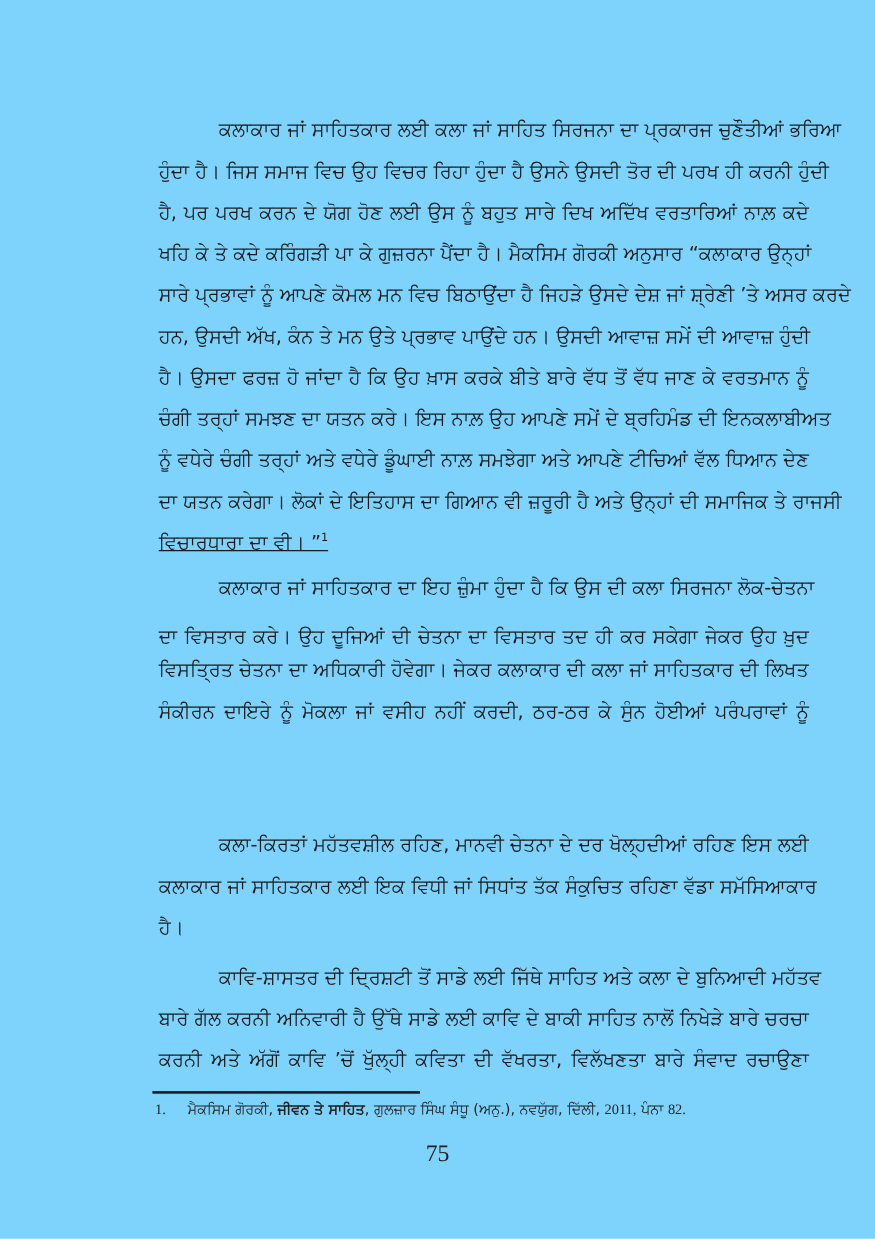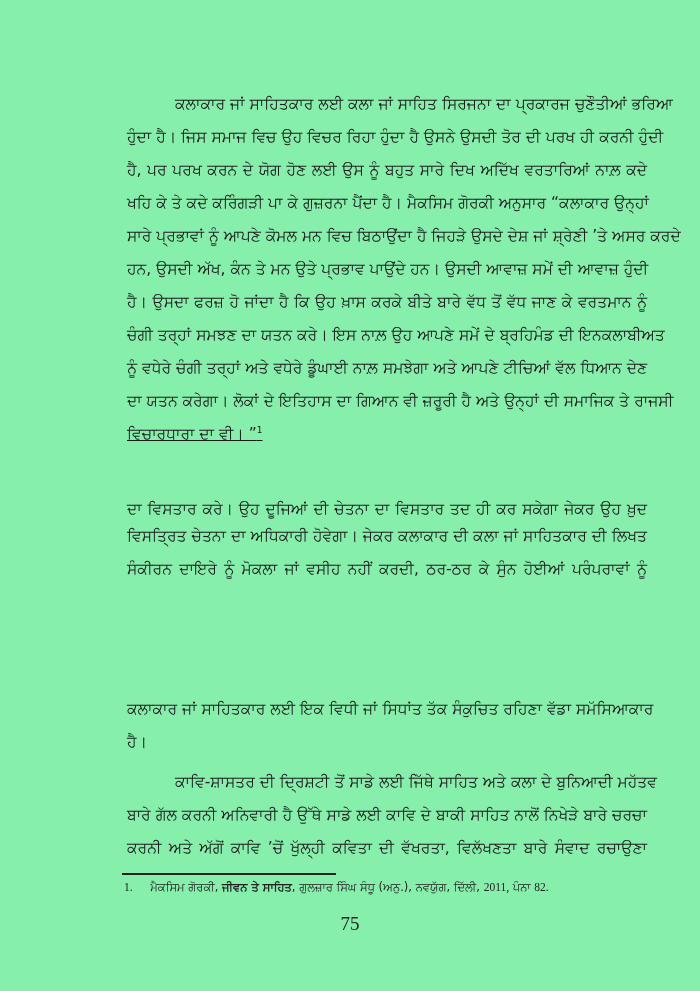--- a/index.html
+++ b/index.html
@@ -1,17 +1,17 @@
 <!DOCTYPE html>
 <html><head>
   <meta charset="utf-8">
   <style>
     html, body { margin:0; padding:0; background:#ffffff; }
     body { width:700px; height:991px; position:relative; overflow:hidden; }
-    .page { position:absolute; left:0; top:0; width:700px; height:991px; background:#86efac; }
+    .page { position:absolute; left:0; top:0; width:700px; height:991px; background:#7dd3fc; }
     .line {
       position:absolute;
       left:127px;
       width:520px;
       font-family: "DejaVu Sans", "Liberation Sans", sans-serif;
       font-size:15.5px;
       color:#1a1a1a;
       white-space:nowrap;
       line-height:20px;
       text-align:justify;
@@ -44,24 +44,26 @@
   <div class="line" style="top:160px">ਹੈ, ਪਰ ਪਰਖ ਕਰਨ ਦੇ ਯੋਗ ਹੋਣ ਲਈ ਉਸ ਨੂੰ ਬਹੁਤ ਸਾਰੇ ਦਿਖ ਅਦਿੱਖ ਵਰਤਾਰਿਆਂ ਨਾਲ਼ ਕਦੇ</div>
   <div class="line" style="top:193px">ਖਹਿ ਕੇ ਤੇ ਕਦੇ ਕਰਿੰਗੜੀ ਪਾ ਕੇ ਗੁਜ਼ਰਨਾ ਪੈਂਦਾ ਹੈ। ਮੈਕਸਿਮ ਗੋਰਕੀ ਅਨੁਸਾਰ “ਕਲਾਕਾਰ ਉਨ੍ਹਾਂ</div>
   <div class="line" style="top:259px">ਹਨ, ਉਸਦੀ ਅੱਖ, ਕੰਨ ਤੇ ਮਨ ਉਤੇ ਪ੍ਰਭਾਵ ਪਾਉਂਦੇ ਹਨ। ਉਸਦੀ ਆਵਾਜ਼ ਸਮੇਂ ਦੀ ਆਵਾਜ਼ ਹੁੰਦੀ</div>
   <div class="line" style="top:226px">ਸਾਰੇ ਪ੍ਰਭਾਵਾਂ ਨੂੰ ਆਪਣੇ ਕੋਮਲ ਮਨ ਵਿਚ ਬਿਠਾਉਂਦਾ ਹੈ ਜਿਹੜੇ ਉਸਦੇ ਦੇਸ਼ ਜਾਂ ਸ਼੍ਰੇਣੀ ’ਤੇ ਅਸਰ ਕਰਦੇ</div>
   <div class="line" style="top:292px">ਹੈ। ਉਸਦਾ ਫਰਜ਼ ਹੋ ਜਾਂਦਾ ਹੈ ਕਿ ਉਹ ਖ਼ਾਸ ਕਰਕੇ ਬੀਤੇ ਬਾਰੇ ਵੱਧ ਤੋਂ ਵੱਧ ਜਾਣ ਕੇ ਵਰਤਮਾਨ ਨੂੰ</div>
   <div class="line" style="top:325px">ਚੰਗੀ ਤਰ੍ਹਾਂ ਸਮਝਣ ਦਾ ਯਤਨ ਕਰੇ। ਇਸ ਨਾਲ਼ ਉਹ ਆਪਣੇ ਸਮੇਂ ਦੇ ਬ੍ਰਹਿਮੰਡ ਦੀ ਇਨਕਲਾਬੀਅਤ</div>
   <div class="line" style="top:358px">ਨੂੰ ਵਧੇਰੇ ਚੰਗੀ ਤਰ੍ਹਾਂ ਅਤੇ ਵਧੇਰੇ ਡੂੰਘਾਈ ਨਾਲ਼ ਸਮਝੇਗਾ ਅਤੇ ਆਪਣੇ ਟੀਚਿਆਂ ਵੱਲ ਧਿਆਨ ਦੇਣ</div>
   <div class="line" style="top:391px">ਦਾ ਯਤਨ ਕਰੇਗਾ। ਲੋਕਾਂ ਦੇ ਇਤਿਹਾਸ ਦਾ ਗਿਆਨ ਵੀ ਜ਼ਰੂਰੀ ਹੈ ਅਤੇ ਉਨ੍ਹਾਂ ਦੀ ਸਮਾਜਿਕ ਤੇ ਰਾਜਸੀ</div>
   <div class="line last" style="top:424px; width:auto;text-decoration:underline;"><span>ਵਿਚਾਰਧਾਰਾ ਦਾ ਵੀ। ”</span><sup class="ref">1</sup></div>
 
+  <div class="line indent" style="top:460px">ਕਲਾਕਾਰ ਜਾਂ ਸਾਹਿਤਕਾਰ ਦਾ ਇਹ ਜ਼ੁੰਮਾ ਹੁੰਦਾ ਹੈ ਕਿ ਉਸ ਦੀ ਕਲਾ ਸਿਰਜਨਾ ਲੋਕ-ਚੇਤਨਾ</div>
   <div class="line" style="top:499px">ਦਾ ਵਿਸਤਾਰ ਕਰੇ। ਉਹ ਦੂਜਿਆਂ ਦੀ ਚੇਤਨਾ ਦਾ ਵਿਸਤਾਰ ਤਦ ਹੀ ਕਰ ਸਕੇਗਾ ਜੇਕਰ ਉਹ ਖ਼ੁਦ</div>
   <div class="line" style="top:526px">ਵਿਸਤ੍ਰਿਤ ਚੇਤਨਾ ਦਾ ਅਧਿਕਾਰੀ ਹੋਵੇਗਾ। ਜੇਕਰ ਕਲਾਕਾਰ ਦੀ ਕਲਾ ਜਾਂ ਸਾਹਿਤਕਾਰ ਦੀ ਲਿਖਤ</div>
   <div class="line" style="top:559px">ਸੰਕੀਰਨ ਦਾਇਰੇ ਨੂੰ ਮੋਕਲਾ ਜਾਂ ਵਸੀਹ ਨਹੀਂ ਕਰਦੀ, ਠਰ-ਠਰ ਕੇ ਸੁੰਨ ਹੋਈਆਂ ਪਰੰਪਰਾਵਾਂ ਨੂੰ</div>
 
+  <div class="line indent" style="top:666px">ਕਲਾ-ਕਿਰਤਾਂ ਮਹੱਤਵਸ਼ੀਲ ਰਹਿਣ, ਮਾਨਵੀ ਚੇਤਨਾ ਦੇ ਦਰ ਖੋਲ੍ਹਦੀਆਂ ਰਹਿਣ ਇਸ ਲਈ</div>
   <div class="line" style="top:699px">ਕਲਾਕਾਰ ਜਾਂ ਸਾਹਿਤਕਾਰ ਲਈ ਇਕ ਵਿਧੀ ਜਾਂ ਸਿਧਾਂਤ ਤੱਕ ਸੰਕੁਚਿਤ ਰਹਿਣਾ ਵੱਡਾ ਸਮੱਸਿਆਕਾਰ</div>
   <div class="line last" style="top:732px">ਹੈ।</div>
 
   <div class="line indent" style="top:772px">ਕਾਵਿ-ਸ਼ਾਸਤਰ ਦੀ ਦ੍ਰਿਸ਼ਟੀ ਤੋਂ ਸਾਡੇ ਲਈ ਜਿੱਥੇ ਸਾਹਿਤ ਅਤੇ ਕਲਾ ਦੇ ਬੁਨਿਆਦੀ ਮਹੱਤਵ</div>
   <div class="line" style="top:805px">ਬਾਰੇ ਗੱਲ ਕਰਨੀ ਅਨਿਵਾਰੀ ਹੈ ਉੱਥੇ ਸਾਡੇ ਲਈ ਕਾਵਿ ਦੇ ਬਾਕੀ ਸਾਹਿਤ ਨਾਲੋਂ ਨਿਖੇੜੇ ਬਾਰੇ ਚਰਚਾ</div>
   <div class="line" style="top:838px">ਕਰਨੀ ਅਤੇ ਅੱਗੋਂ ਕਾਵਿ ’ਚੋਂ ਖੁੱਲ੍ਹੀ ਕਵਿਤਾ ਦੀ ਵੱਖਰਤਾ, ਵਿਲੱਖਣਤਾ ਬਾਰੇ ਸੰਵਾਦ ਰਚਾਉਣਾ</div>
 
   <div class="fn-rule"></div>
   <div class="footnote">
     <span class="num">1.</span>

